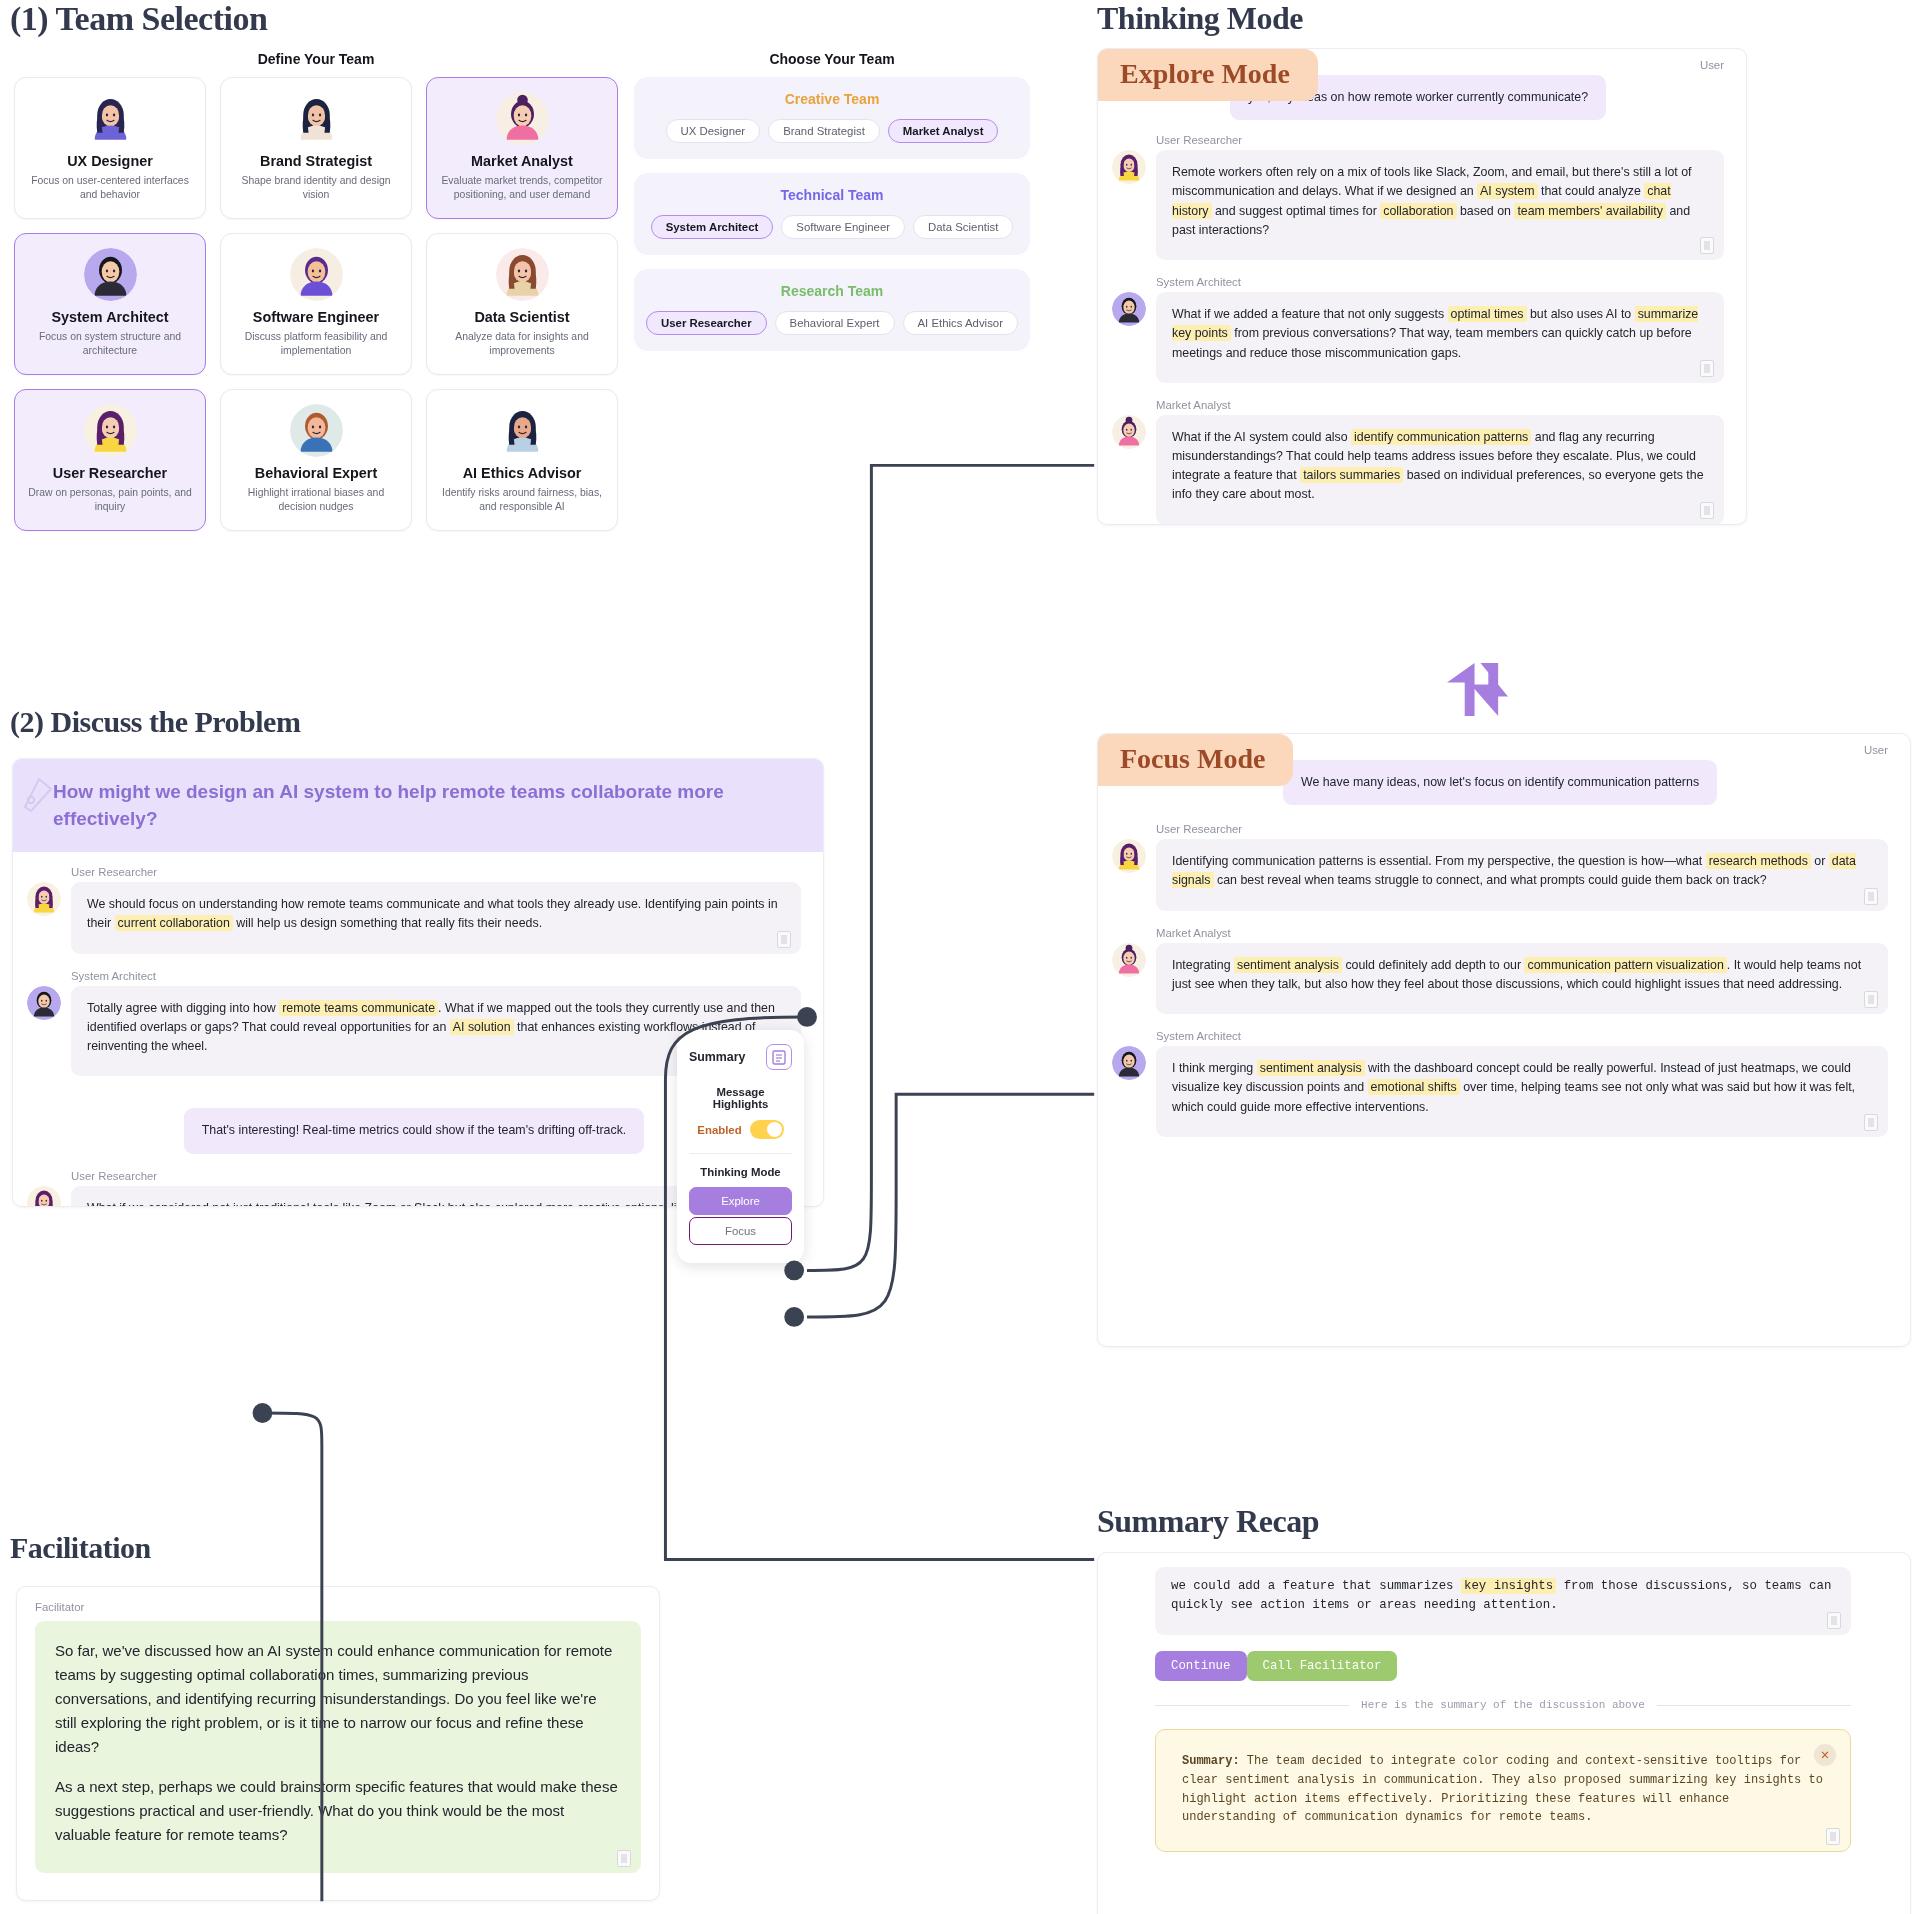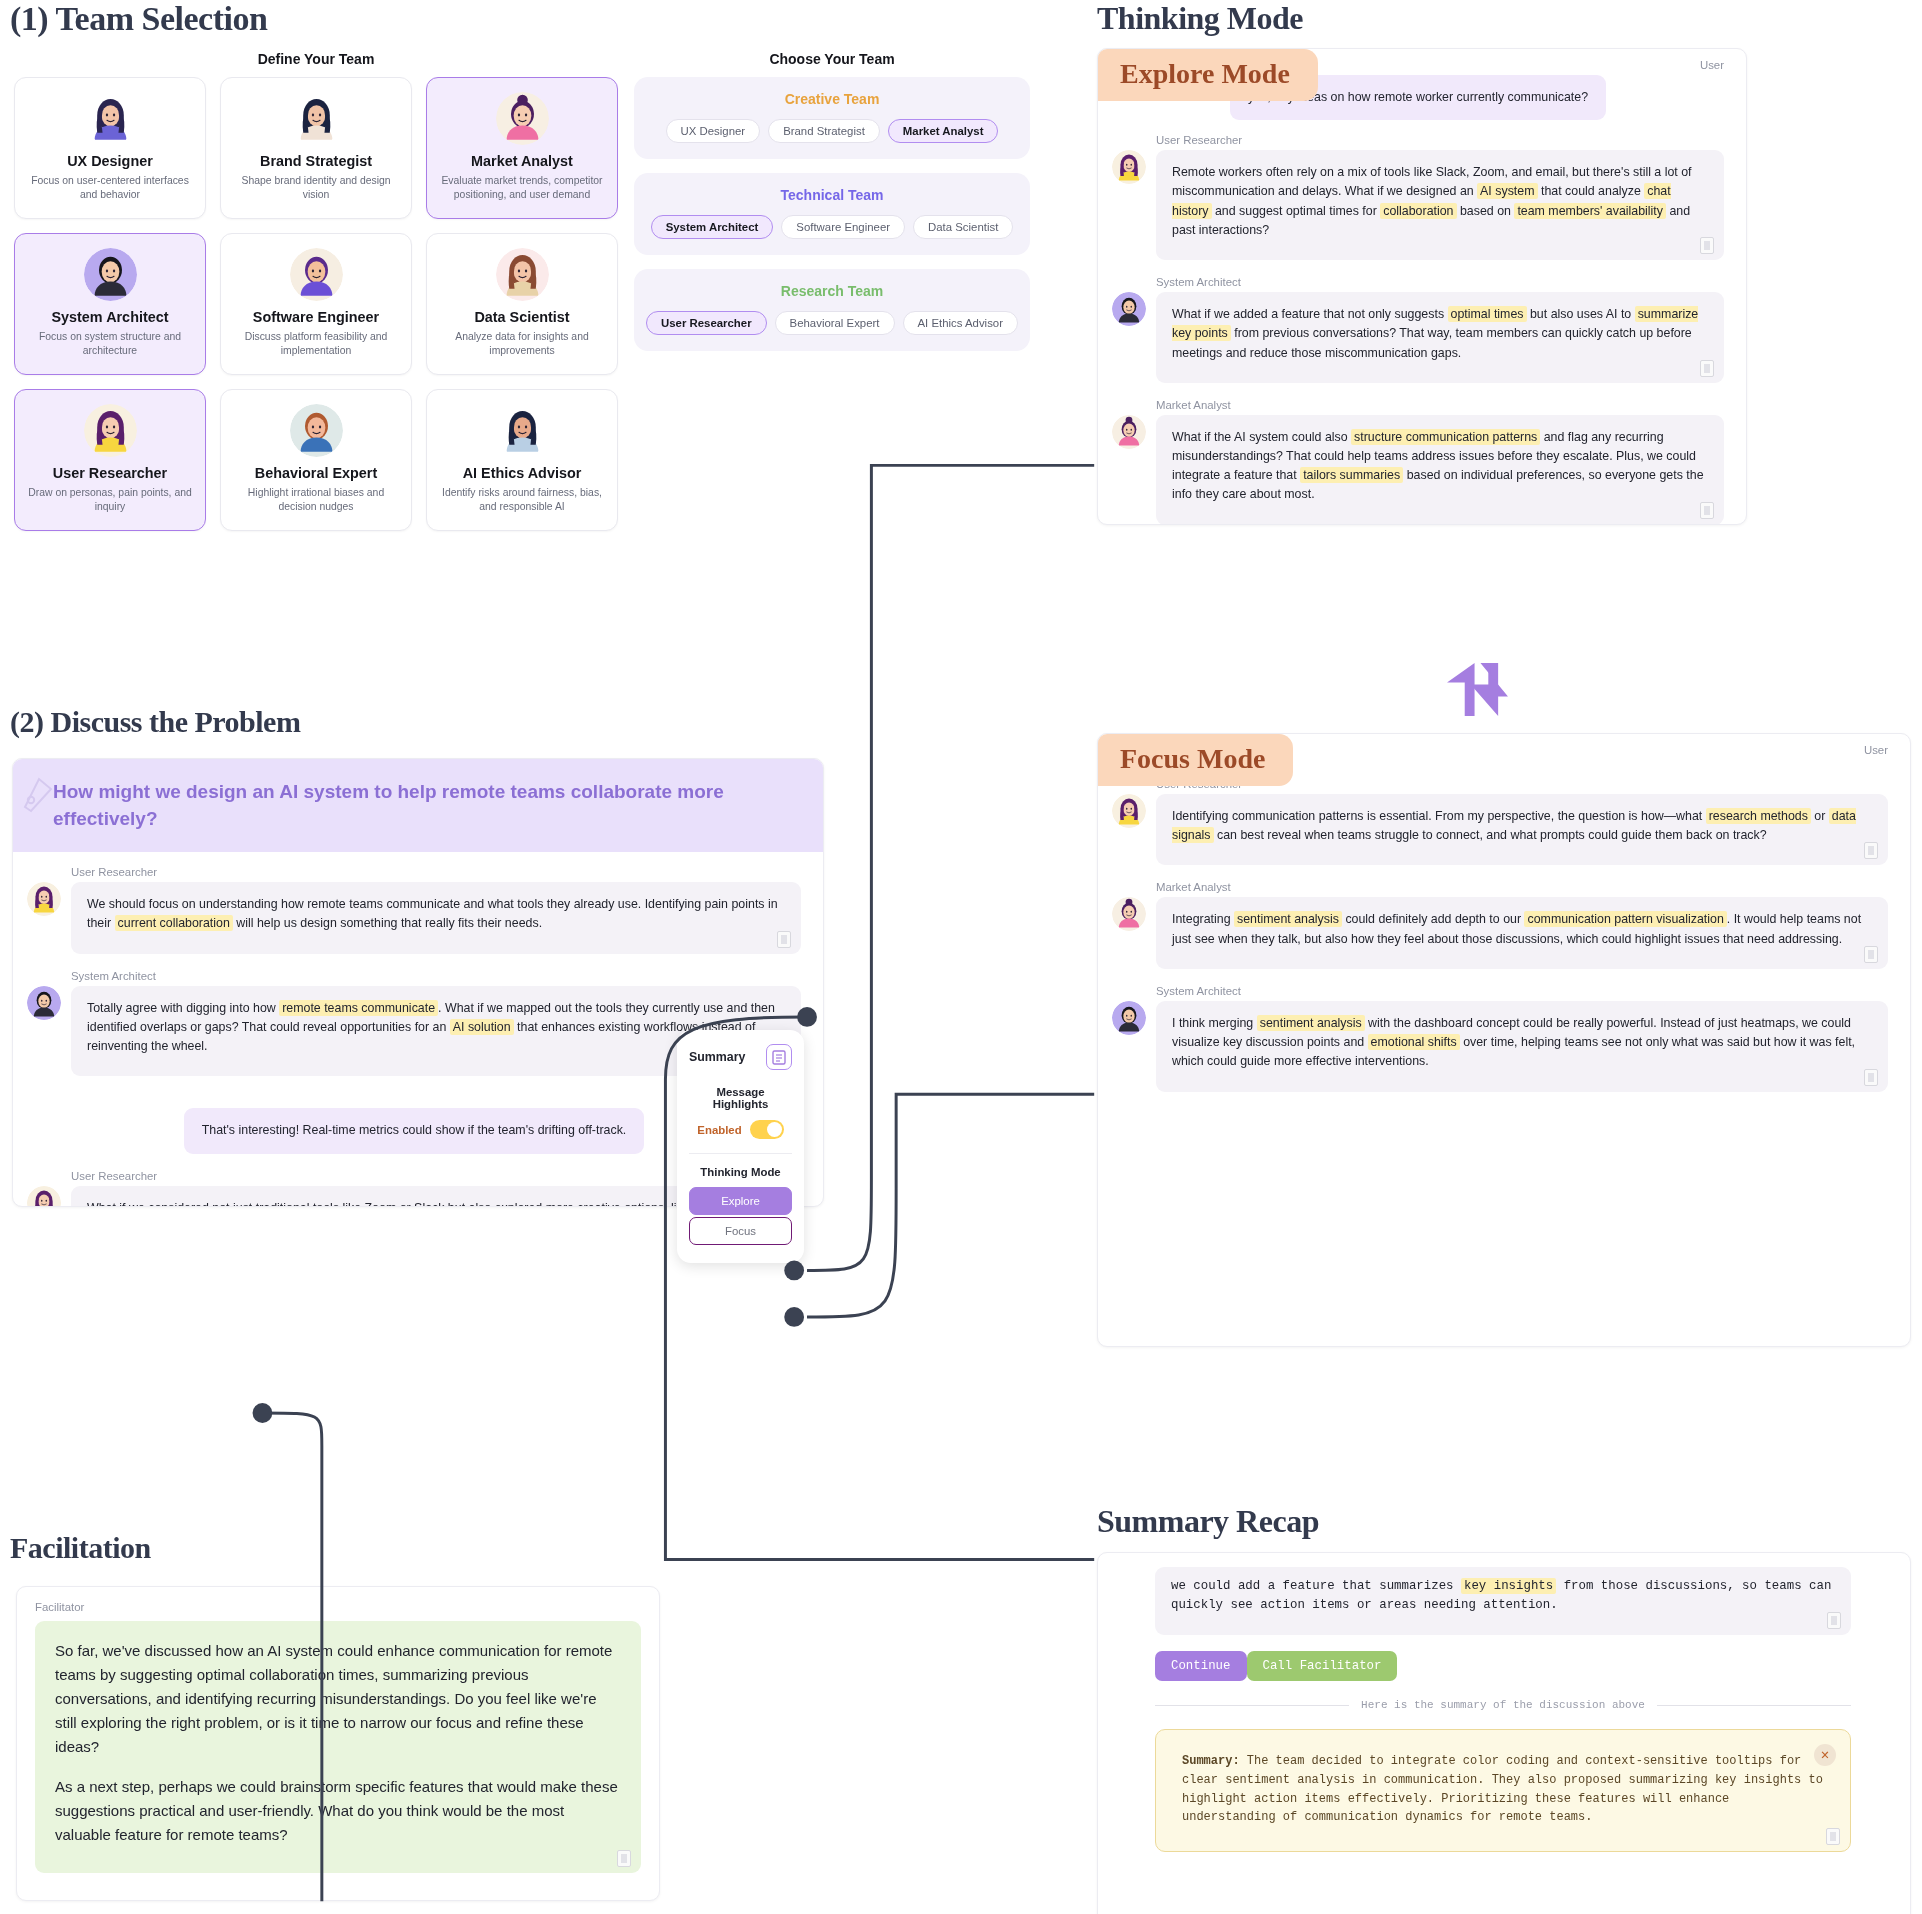--- a/index.html
+++ b/index.html
@@ -626,38 +626,41 @@
       <ellipse cx="26" cy="26" rx="1.3" ry="1.6" fill="#2b2233"></ellipse>
       <ellipse cx="34" cy="26" rx="1.3" ry="1.6" fill="#2b2233"></ellipse>
       <path d="M26 32 q4 3 8 0" stroke="#2b2233" stroke-width="1.2" fill="none" stroke-linecap="round"></path>
       <path d="M30 38 c-12 0 -18 8 -18 16 l36 0 c0 -8 -6 -16 -18 -16 z" fill="#ef6fa3"></path>
 
     </g>
             </svg>
           </span>
       <div class="msg-main">
         <div class="msg-role">Market Analyst</div>
-        <div class="bubble"><span>What if the AI system could also </span><mark>structure communication patterns</mark><span> and flag any recurring misunderstandings? That could help teams address issues before they escalate. Plus, we could integrate a feature that </span><mark>tailors summaries</mark><span> based on individual preferences, so everyone gets the info they care about most.</span>
+        <div class="bubble"><span>What if the AI system could also </span><mark>identify communication patterns</mark><span> and flag any recurring misunderstandings? That could help teams address issues before they escalate. Plus, we could integrate a feature that </span><mark>tailors summaries</mark><span> based on individual preferences, so everyone gets the info they care about most.</span>
           <span class="copy-ic"></span></div>
       </div>
         </div>
       </div>
   </div>
 </div>
 
 <svg class="abs" style="left:1445px;top:661px;z-index:20" width="65" height="57" viewBox="0 0 66 58">
   <path d="M30 2 L30 56 L20 56 L20 22 L2 22 Z" fill="#a57ee0"></path>
   <path d="M36 2 L36 56 L46 56 L46 34 L64 34 Z" fill="#a57ee0" transform="translate(0,0) rotate(180 45 29)"></path>
   <path d="M36 2 L46 2 L46 36 L64 36 Z" fill="#a57ee0"></path>
 </svg>
 
 <div class="abs panel" style="left:1097px;top:733px;width:814px;height:614px;overflow:hidden;">
   <div class="ribbon">Focus Mode</div>
   <div style="padding:10px 22px 0 14px;">
     <div class="user-label">User</div>
+    <div class="user-wrap">
+      <div class="bubble user">We have many ideas, now let's focus on identify communication patterns</div>
+    </div>
     <div style="height:18px"></div>
     <div id="focus-messages">
     <div class="msg-row">
       <span class="msg-av">
             <svg class="av" viewBox="0 0 60 60">
     <defs>
                 <clipPath id="c_user-researcher-avatar">
                   <circle cx="30" cy="30" r="30"></circle>
                 </clipPath>
               </defs>

